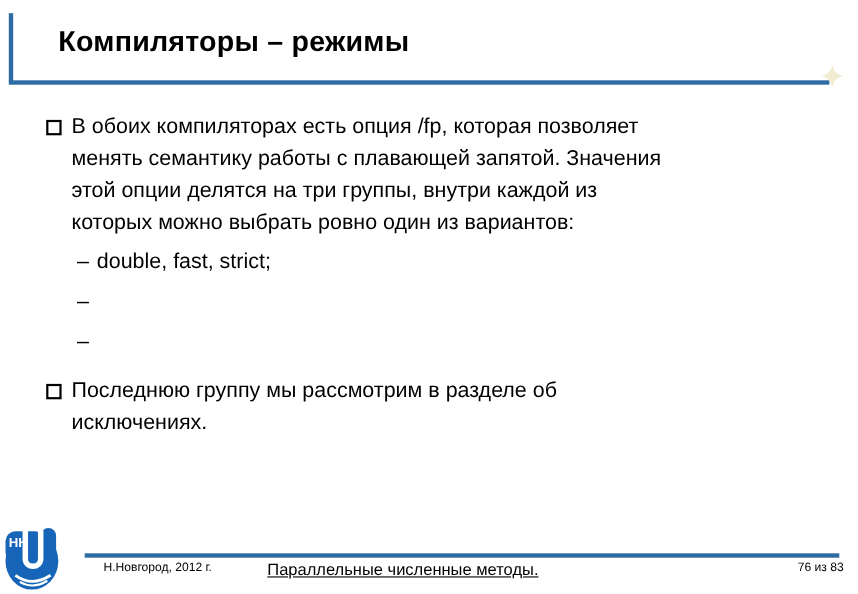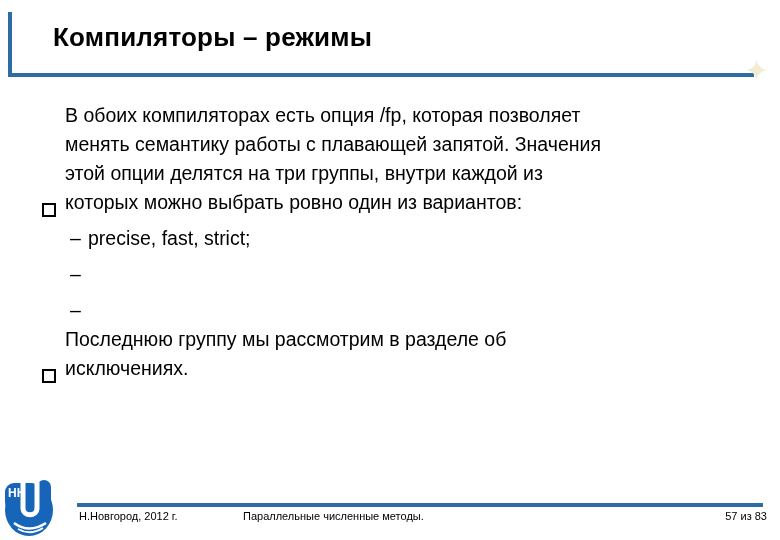--- a/index.html
+++ b/index.html
@@ -24,34 +24,34 @@
   }
   .sparkle{
     position:absolute;left:744px;top:56px;
     font-size:30px;color:#f1ecd2;line-height:30px;
   }
   
   .body-list{
     position:absolute;left:42px;top:101px;width:716px;
     font-size:19.5px;line-height:29px;color:var(--text);
   }
-  .item{display:flex;align-items:flex-end;}
+  .item{display:flex;align-items:flex-start;}
   .item .txt{white-space:pre-line;}
   .item.l1 .marker-cell{flex:0 0 23px;}
   .sq{
     display:block;width:10px;height:10px;
     border:2px solid #000;margin-top:8px;background:transparent;
   }
   .item.l2{margin-left:28px;margin-top:7px;}
   .item.l2 .marker-cell{flex:0 0 18px;}
-  .item.b2{margin-top:0;}
+  .item.b2{margin-top:16px;}
   
   .footer-rule{position:absolute;left:77px;top:503px;width:686px;height:4px;background:var(--accent);}
-  .footer-left{position:absolute;left:79px;top:510px;font-size:11px;color:var(--text);white-space:nowrap;}
-  .footer-center{position:absolute;left:243px;top:510px;font-size:11px;color:var(--text);white-space:nowrap;}
+  .footer-left{position:absolute;left:94px;top:510px;font-size:11px;color:var(--text);white-space:nowrap;}
+  .footer-center{position:absolute;left:243px;top:510px;font-size:15px;color:var(--text);white-space:nowrap;text-decoration:underline;}
   .footer-page{position:absolute;right:13px;top:510px;font-size:11px;color:var(--text);white-space:nowrap;}
   .logo{position:absolute;left:3px;top:477px;width:56px;height:61px;}
 </style>
 </head>
 <body>
 
 <div class="title-vbar"></div>
 <div class="slide-title">Компиляторы – режимы</div>
 <div class="title-rule"></div>
 <div class="sparkle">✦</div>
@@ -63,21 +63,21 @@
         <span class="sq"></span>
       </span>
     <div class="txt">В обоих компиляторах есть опция /fp, которая позволяет
 менять семантику работы с плавающей запятой. Значения
 этой опции делятся на три группы, внутри каждой из
 которых можно выбрать ровно один из вариантов:</div>
   </div>
 
   <div class="item l2">
     <span class="marker-cell">–</span>
-    <div class="txt">precise, fast, strict;</div>
+    <div class="txt">double, fast, strict;</div>
   </div>
 
   <div class="item l2">
     <span class="marker-cell">–</span>
   </div>
 
   <div class="item l2">
     <span class="marker-cell">–</span>
   </div>
 
@@ -97,13 +97,13 @@
   <rect x="34" y="3" width="14" height="32" rx="7" fill="#1665b8"></rect>
   <path d="M20 5 V31 C20 40 34 40 34 31 V5" fill="none" stroke="#ffffff" stroke-width="5"></path>
   <path d="M11 46 Q26 57 43 46" fill="none" stroke="#ffffff" stroke-width="2.6"></path>
   <path d="M15 52 Q27 59 40 51" fill="none" stroke="#ffffff" stroke-width="2"></path>
   <text x="5" y="20" font-size="12" font-weight="bold" fill="#ffffff" font-family="Liberation Sans, sans-serif">НН</text>
 </svg>
 
 <div class="footer-rule"></div>
 <div class="footer-left">Н.Новгород, 2012 г.</div>
 <div class="footer-center">Параллельные численные методы.</div>
-<div class="footer-page">57 из 83</div>
+<div class="footer-page">76 из 83</div>
 
 </body></html>

